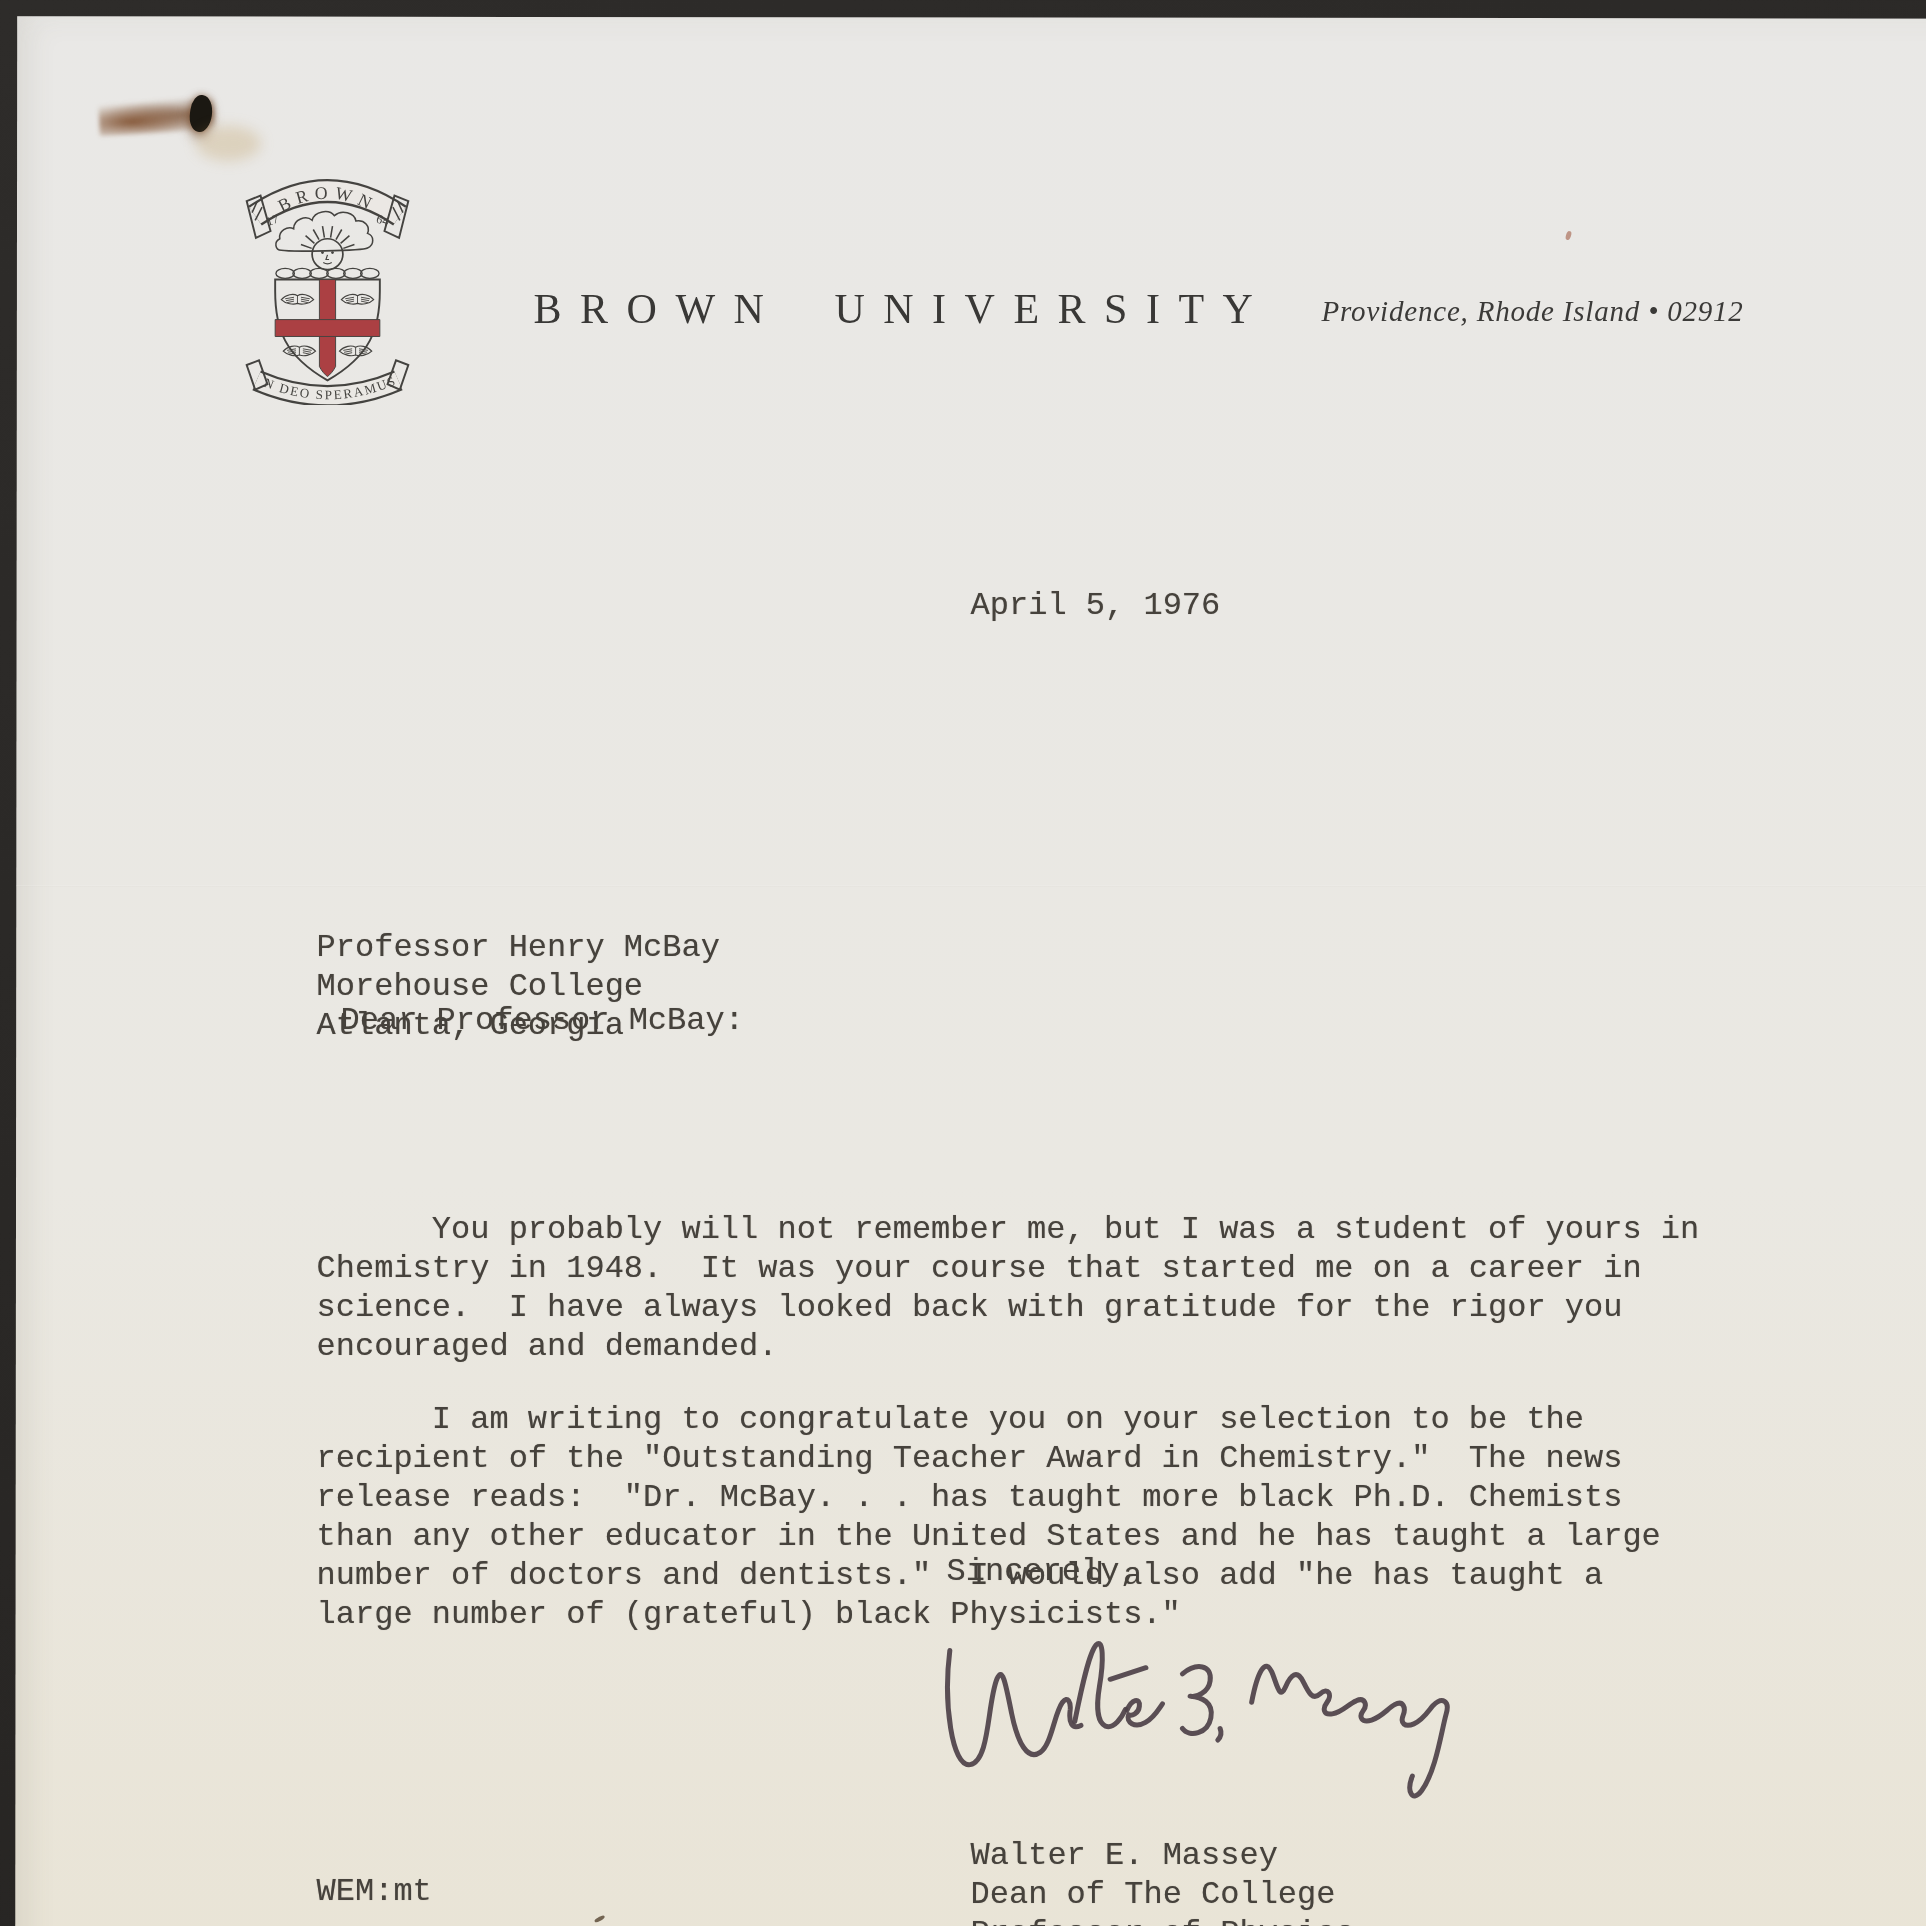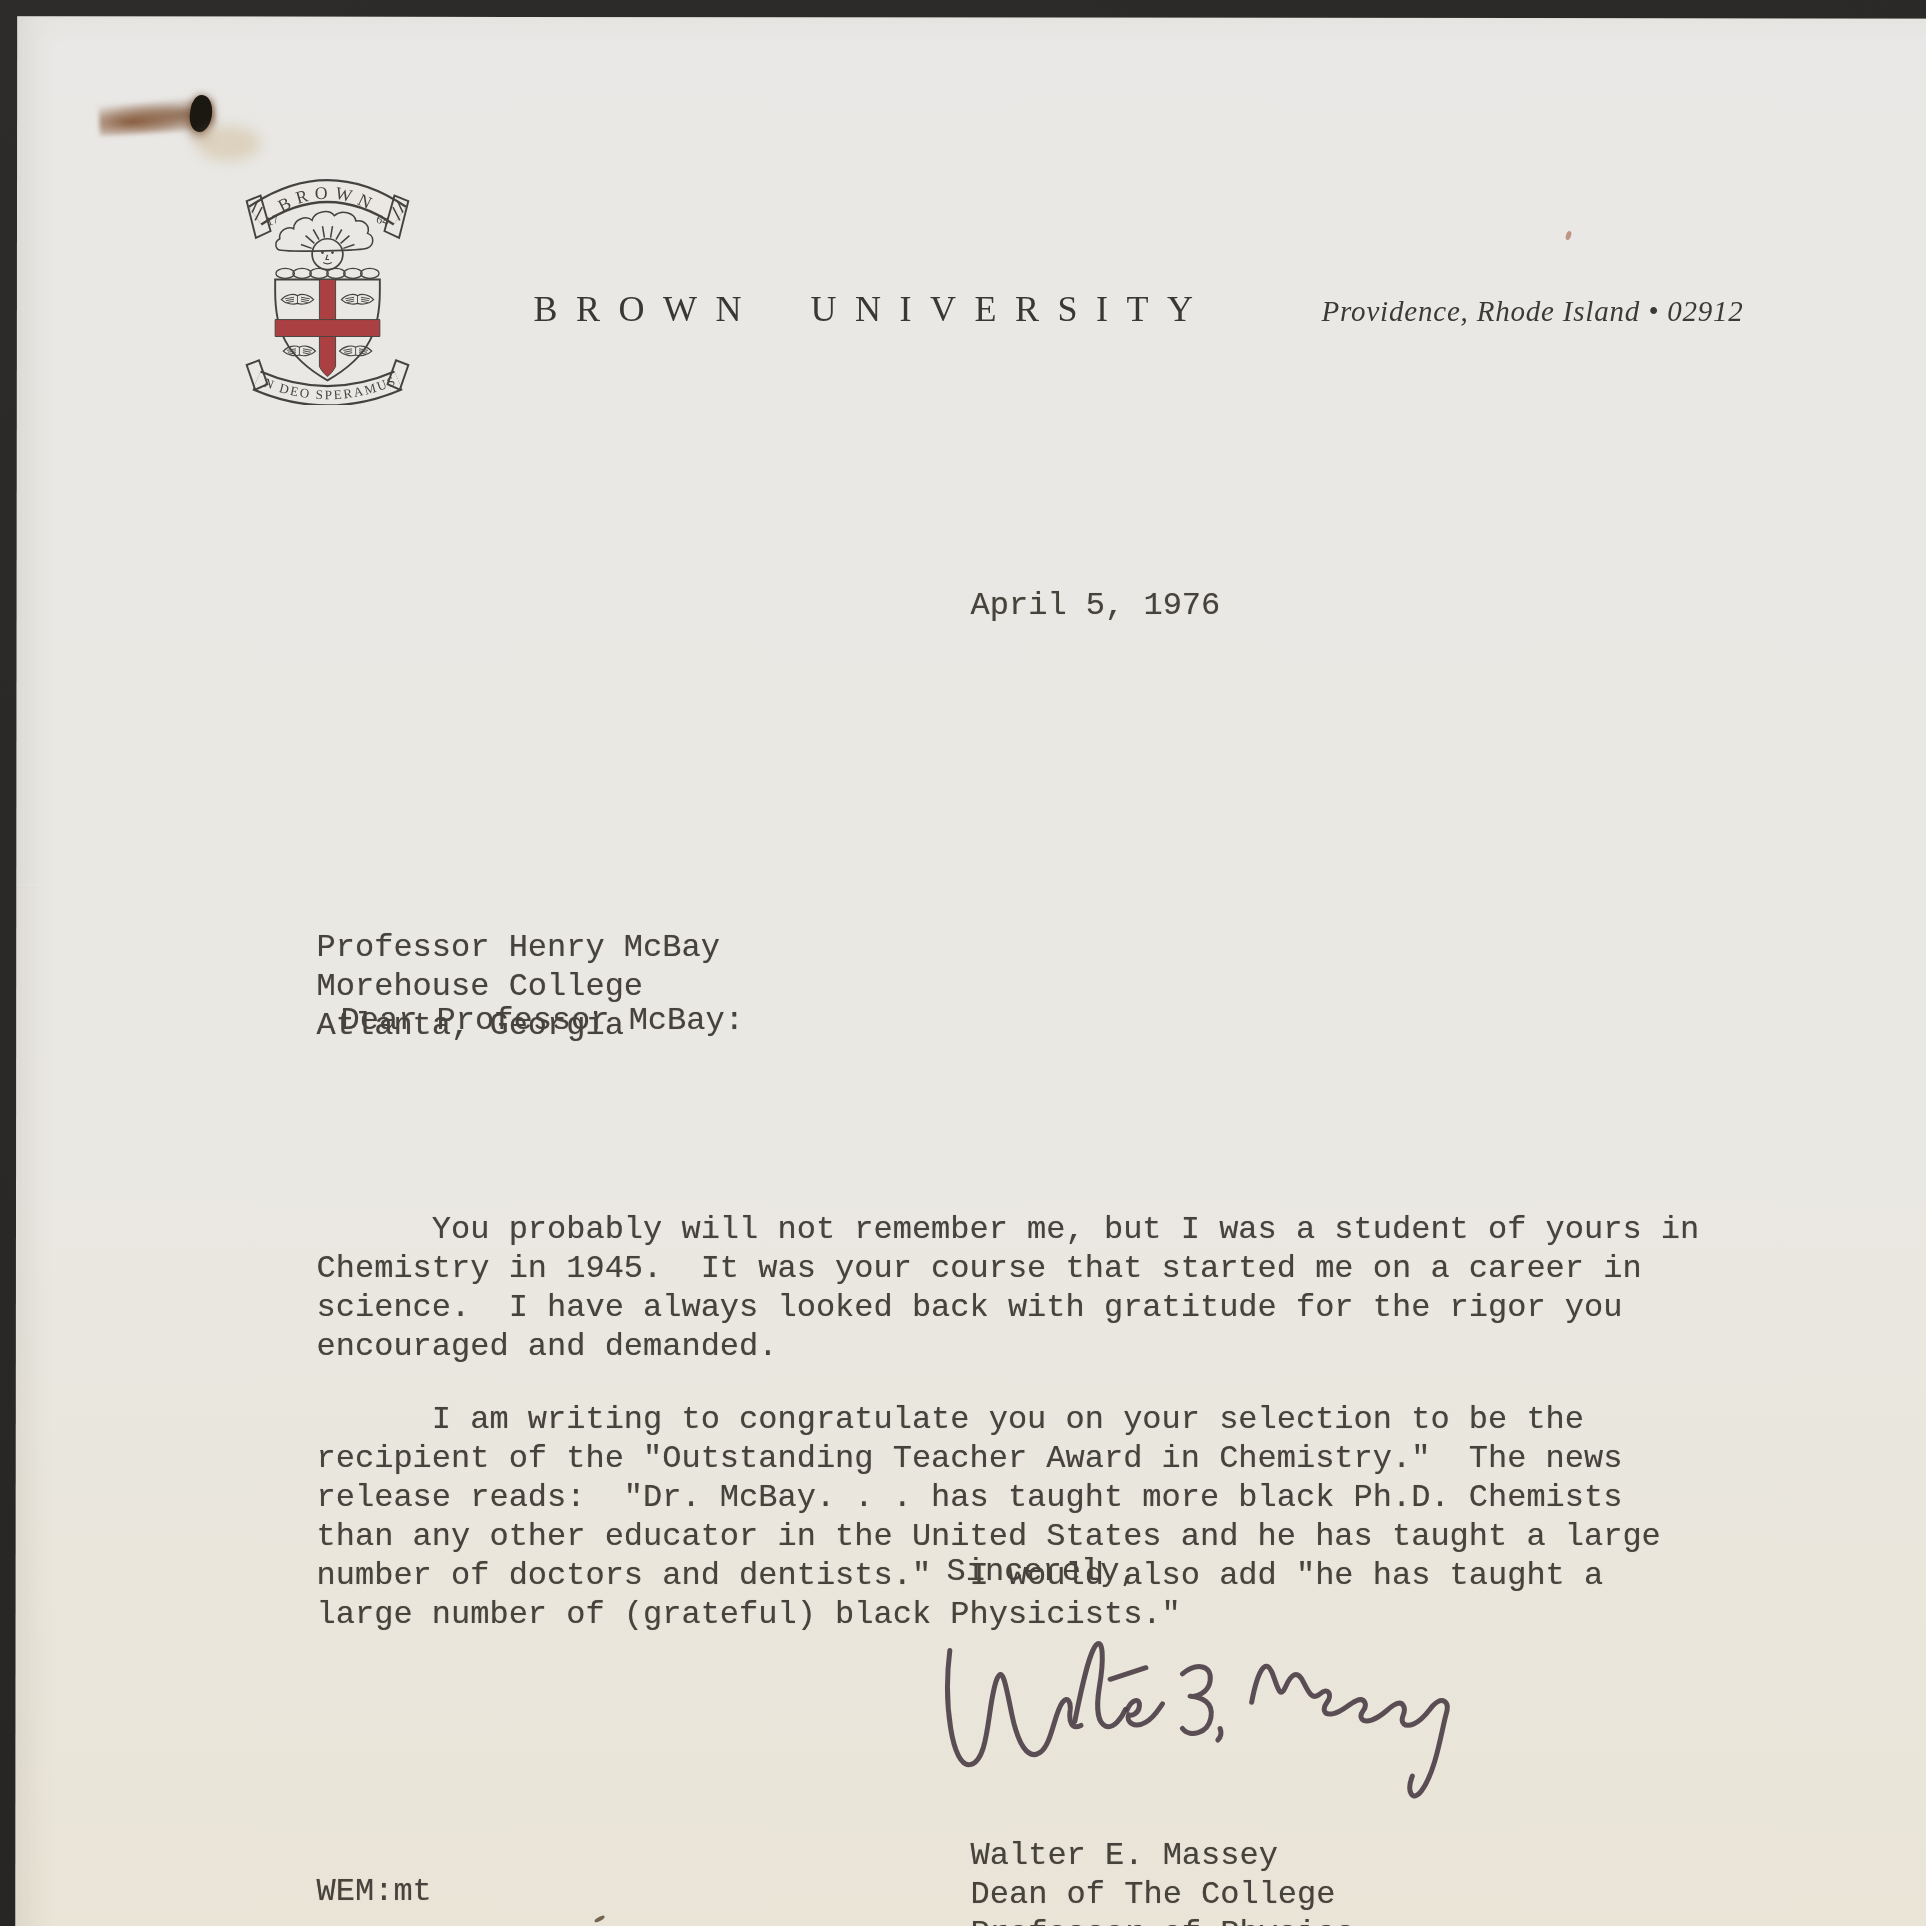--- a/index.html
+++ b/index.html
@@ -14,21 +14,21 @@
     clip-path:polygon(0.13% 0.09%, 99.94% 0.18%, 99.85% 99.35%, 0% 100%);
     box-shadow:inset 5.4px -6.2px 35px rgba(95,85,62,.16), inset -3.1px 3.9px 23px rgba(255,255,255,.30);
   }
   
   .crest{position:absolute;left:220px;top:137px;width:185px;height:254px;opacity:.96;}
   .crest .ink{stroke:#3e3d3a;fill:none;}
   .crest text{font-family:"Liberation Serif","DejaVu Serif",serif;fill:#3e3d3a;}
   .uni{
     position:absolute;left:519px;top:257px;
     font-family:"Liberation Serif","DejaVu Serif",serif;
-    font-size:36px;line-height:77px;letter-spacing:18.5px;word-spacing:23px;
+    font-size:42px;line-height:77px;letter-spacing:18.5px;word-spacing:23px;
     color:#393836;white-space:pre;
   }
   .tagline{
     position:absolute;left:1280px;top:270px;
     font-family:"Liberation Serif","DejaVu Serif",serif;font-style:italic;
     font-size:29px;line-height:54px;letter-spacing:0.8px;color:#3b3a38;white-space:pre;margin-left:27px;
   }
   
   .tw{
     position:absolute;
@@ -166,21 +166,21 @@
   <div class="tw date">April 5, 1976</div>
 
   <div class="tw recipient">
     
   <div class="tw-line">Professor Henry McBay</div><div class="tw-line">Morehouse College</div><div class="tw-line">Atlanta, Georgia</div></div>
 
   <div class="tw salutation">Dear Professor McBay:</div>
 
   <div class="tw para1">
     
-  <div class="tw-line">      You probably will not remember me, but I was a student of yours in</div><div class="tw-line">Chemistry in 1945.  It was your course that started me on a career in</div><div class="tw-line">science.  I have always looked back with gratitude for the rigor you</div><div class="tw-line">encouraged and demanded.</div></div>
+  <div class="tw-line">      You probably will not remember me, but I was a student of yours in</div><div class="tw-line">Chemistry in 1948.  It was your course that started me on a career in</div><div class="tw-line">science.  I have always looked back with gratitude for the rigor you</div><div class="tw-line">encouraged and demanded.</div></div>
 
   <div class="tw para2">
     
   <div class="tw-line">      I am writing to congratulate you on your selection to be the</div><div class="tw-line">recipient of the "Outstanding Teacher Award in Chemistry."  The news</div><div class="tw-line">release reads:  "Dr. McBay. . . has taught more black Ph.D. Chemists</div><div class="tw-line">than any other educator in the United States and he has taught a large</div><div class="tw-line">number of doctors and dentists."  I would also add "he has taught a</div><div class="tw-line">large number of (grateful) black Physicists."</div></div>
 
   <div class="tw closing">Sincerely,</div>
 
   <svg class="signature" viewBox="0 0 1400 580" role="img" aria-label="Walter E. Massey">
     <path d="M35,165 C18,300 40,470 88,462 C140,452 132,300 158,238 C172,206 180,250 196,330
              C212,408 238,452 270,430 C300,410 306,330 328,300 C342,282 350,300 348,320

